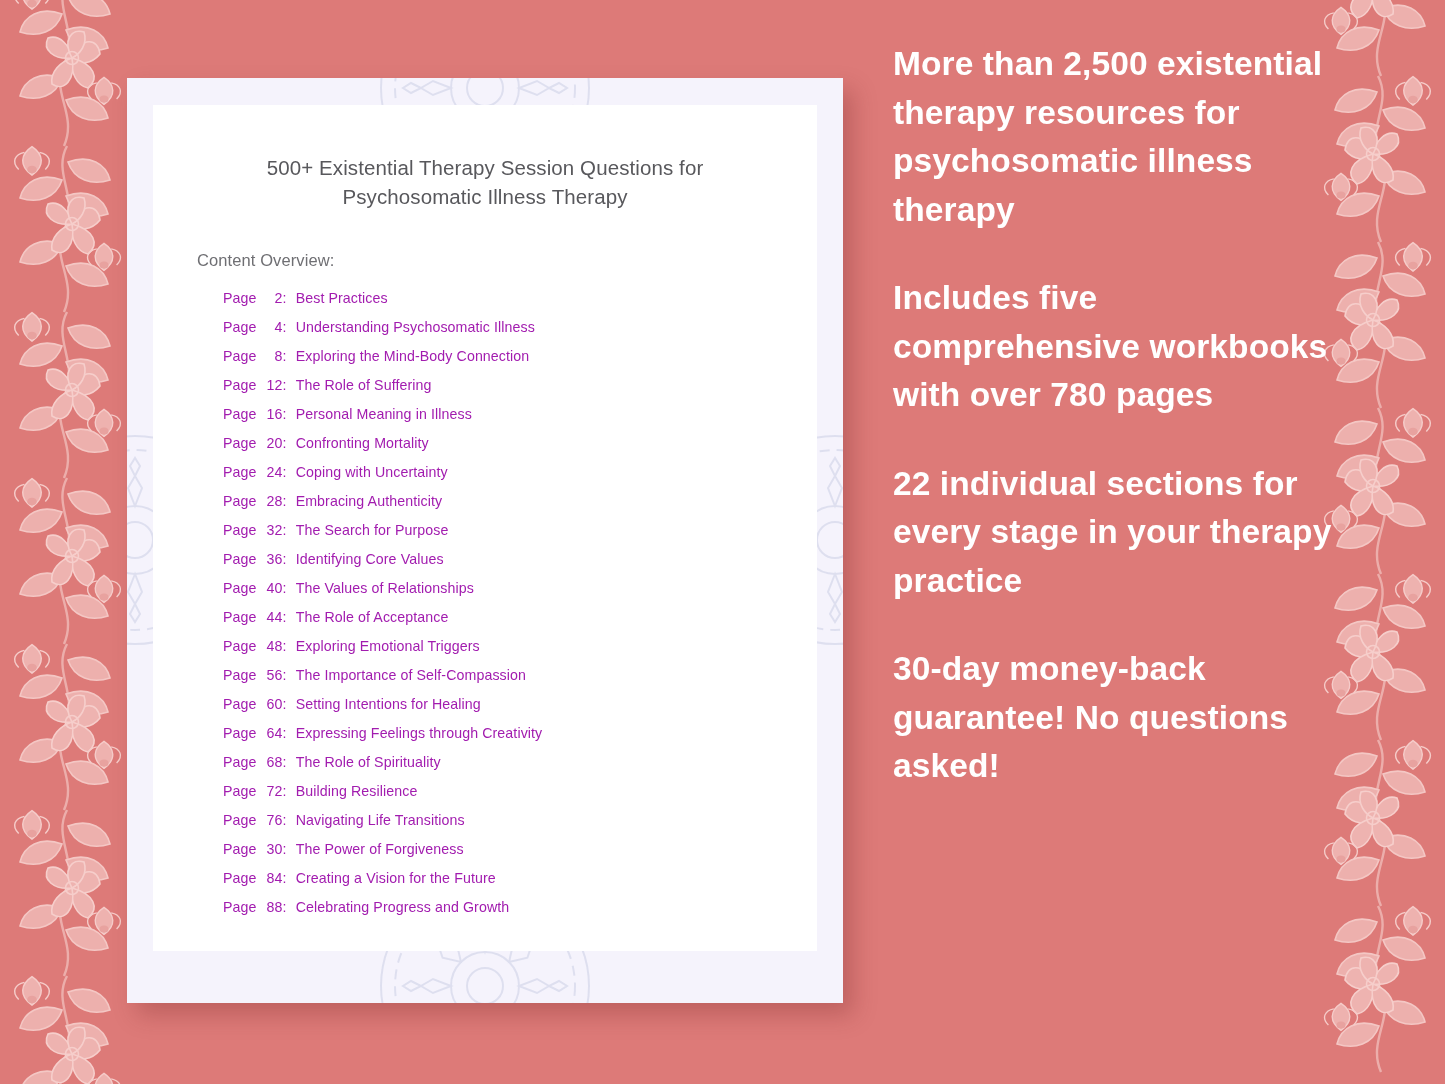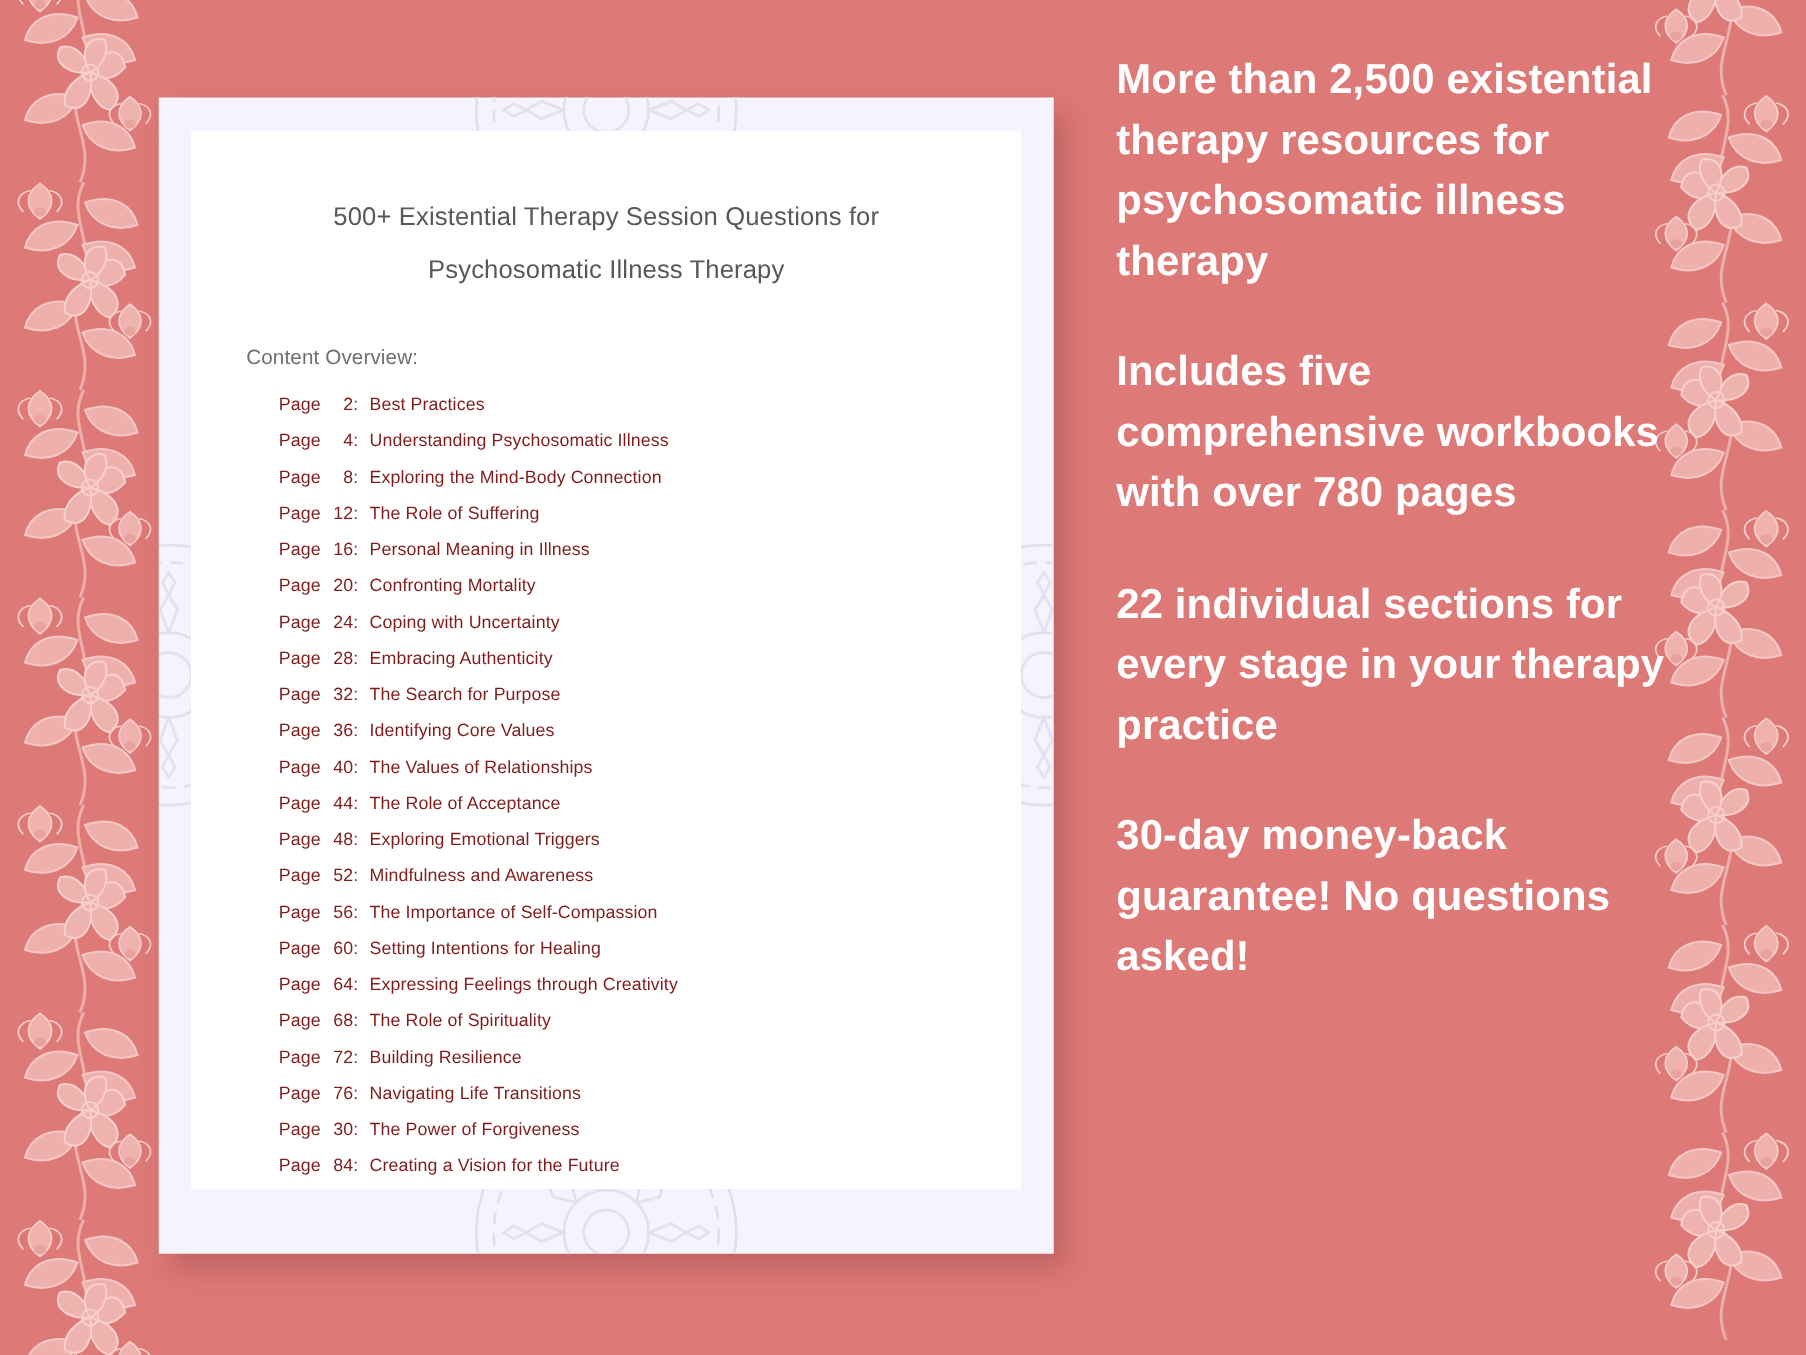--- a/index.html
+++ b/index.html
@@ -54,41 +54,41 @@
     bottom:52px;
     background:#ffffff;
     z-index:2;
     overflow:hidden;
   }
 
   .doc-title {
     margin:48px 44px 0 44px;
     text-align:center;
     font-size:20.5px;
-    line-height:42px;
+    line-height:29px;
     color:#58585c;
     font-weight:400;
     letter-spacing:0.1px;
   }
   .overview-label {
     margin:40px 0 0 44px;
     font-size:16.5px;
     color:#6f6f73;
     letter-spacing:0.1px;
   }
   .toc {
     margin:14px 0 0 70px;
     list-style:none;
   }
   .toc li {
     display:flex;
     align-items:flex-end;
     font-size:14.2px;
     line-height:29px;
-    color:#7f1d1d;
+    color:#a21caf;
     letter-spacing:0.1px;
   }
   .toc .pg {
     display:inline-block;
     min-width:62px;
     text-align:left;
     white-space:pre;
   }
   .toc .pg .num {
     display:inline-block;
@@ -287,24 +287,20 @@
           </li>
         <li>
             <span class="pg"><span>Page</span>&nbsp;<span class="num">44</span>:</span>
             <span class="ttl">The Role of Acceptance</span>
           </li>
         <li>
             <span class="pg"><span>Page</span>&nbsp;<span class="num">48</span>:</span>
             <span class="ttl">Exploring Emotional Triggers</span>
           </li>
         <li>
-            <span class="pg"><span>Page</span>&nbsp;<span class="num">52</span>:</span>
-            <span class="ttl">Mindfulness and Awareness</span>
-          </li>
-        <li>
             <span class="pg"><span>Page</span>&nbsp;<span class="num">56</span>:</span>
             <span class="ttl">The Importance of Self-Compassion</span>
           </li>
         <li>
             <span class="pg"><span>Page</span>&nbsp;<span class="num">60</span>:</span>
             <span class="ttl">Setting Intentions for Healing</span>
           </li>
         <li>
             <span class="pg"><span>Page</span>&nbsp;<span class="num">64</span>:</span>
             <span class="ttl">Expressing Feelings through Creativity</span>

